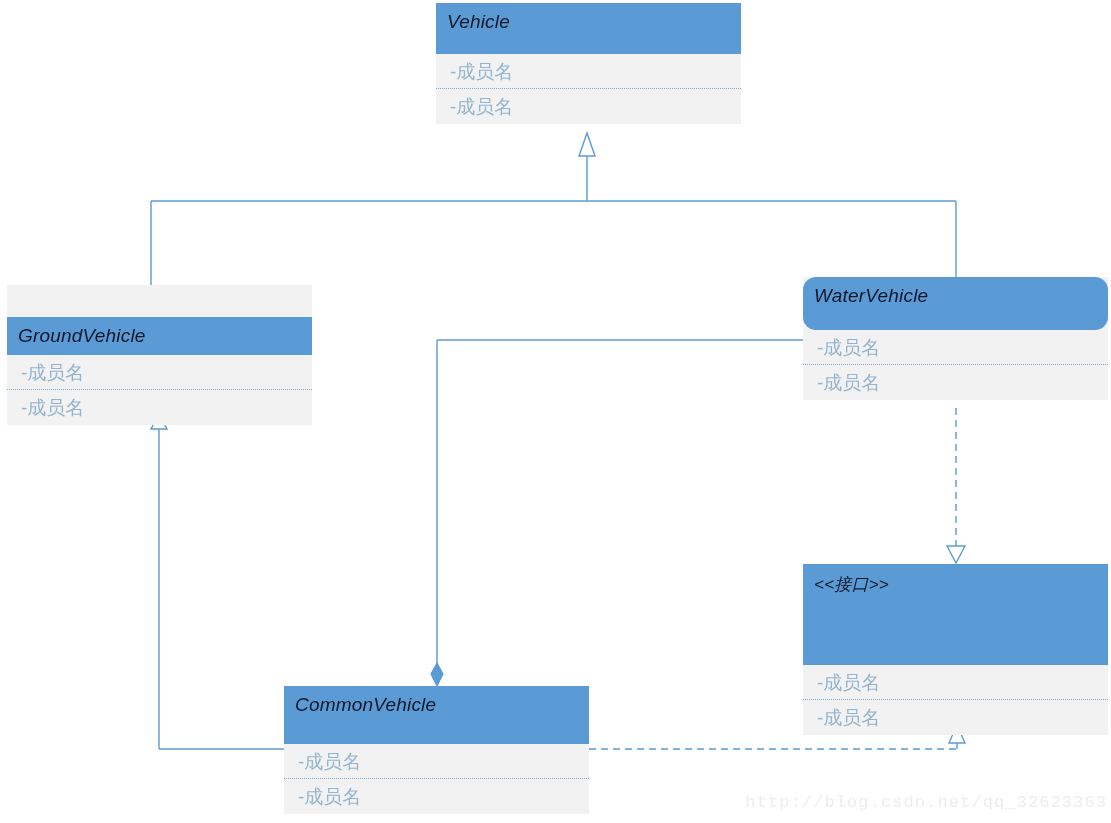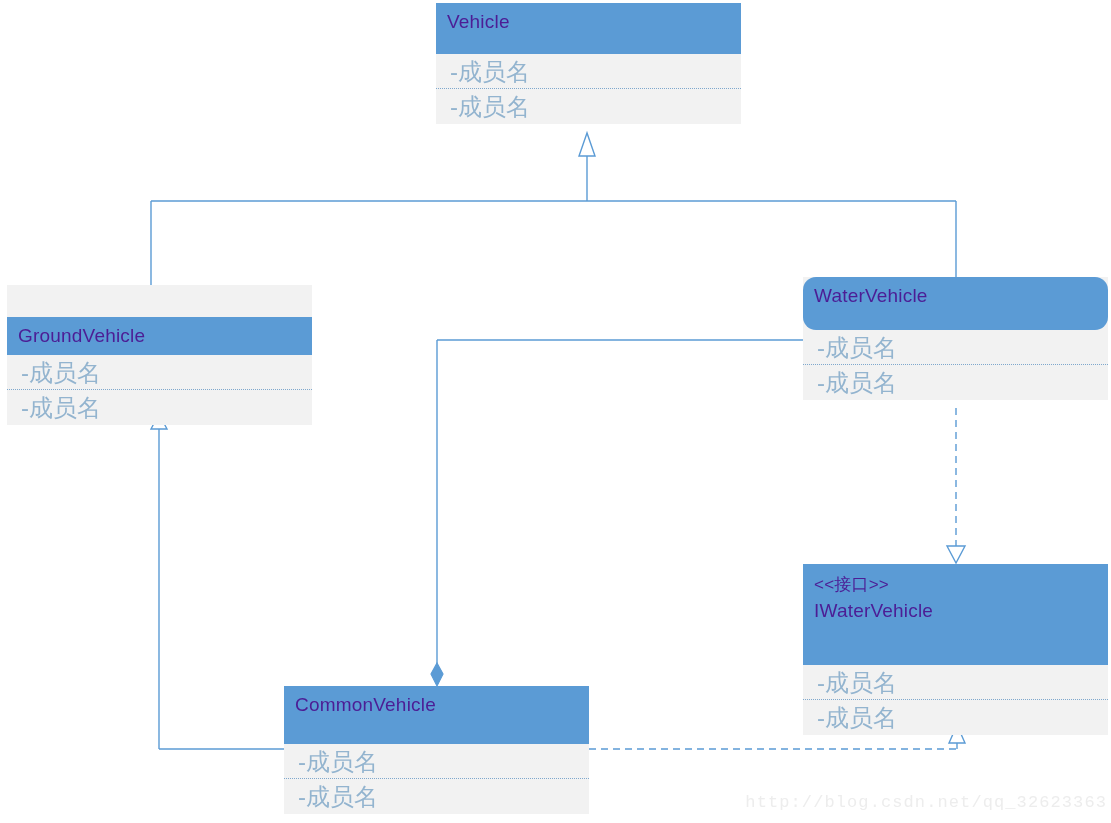--- a/index.html
+++ b/index.html
@@ -24,44 +24,45 @@
 
   
   .uml-class {
     position: absolute;
     box-sizing: border-box;
     background: #f2f2f2;
     z-index: 5;
   }
   .uml-header {
     background: #5b9bd5;
-    color: #4c1d95;
+    color: #0f172a;
     box-sizing: border-box;
     padding: 6px 10px 6px 11px;
     font-size: 19px;
     line-height: 25px;
     letter-spacing: 0.2px;
     white-space: nowrap;
+    font-style: italic;
   }
   .uml-header .stereotype {
     display: block;
     font-size: 17px;
     line-height: 26px;
   }
   .uml-header .cls-name {
     display: block;
   }
   .uml-body {
     box-sizing: border-box;
     background: #f2f2f2;
   }
   .uml-attr {
     box-sizing: border-box;
     color: #93b4cf;
-    font-size: 24px;
+    font-size: 19px;
     line-height: 35px;
     height: 35px;
     padding-left: 14px;
     white-space: nowrap;
     overflow: hidden;
   }
   .uml-attr.sep {
     border-bottom: 1px dotted #7fa8cd;
   }
 
@@ -149,21 +150,20 @@
   </div>
   <div class="uml-body">
     <div class="uml-attr sep">-成员名</div>
     <div class="uml-attr">-成员名</div>
   </div>
 </div>
 
 <div class="uml-class" style="left:803px; top:564px; width:305px;">
   <div class="uml-header" style="height:101px; padding-top:8px;">
     <span class="stereotype">&lt;&lt;接口&gt;&gt;</span>
-    <span class="cls-name">IWaterVehicle</span>
   </div>
   <div class="uml-body">
     <div class="uml-attr sep">-成员名</div>
     <div class="uml-attr">-成员名</div>
   </div>
 </div>
 
 <div class="uml-class" style="left:284px; top:686px; width:305px;">
   <div class="uml-header" style="height:58px;">
     <span class="cls-name">CommonVehicle</span>

